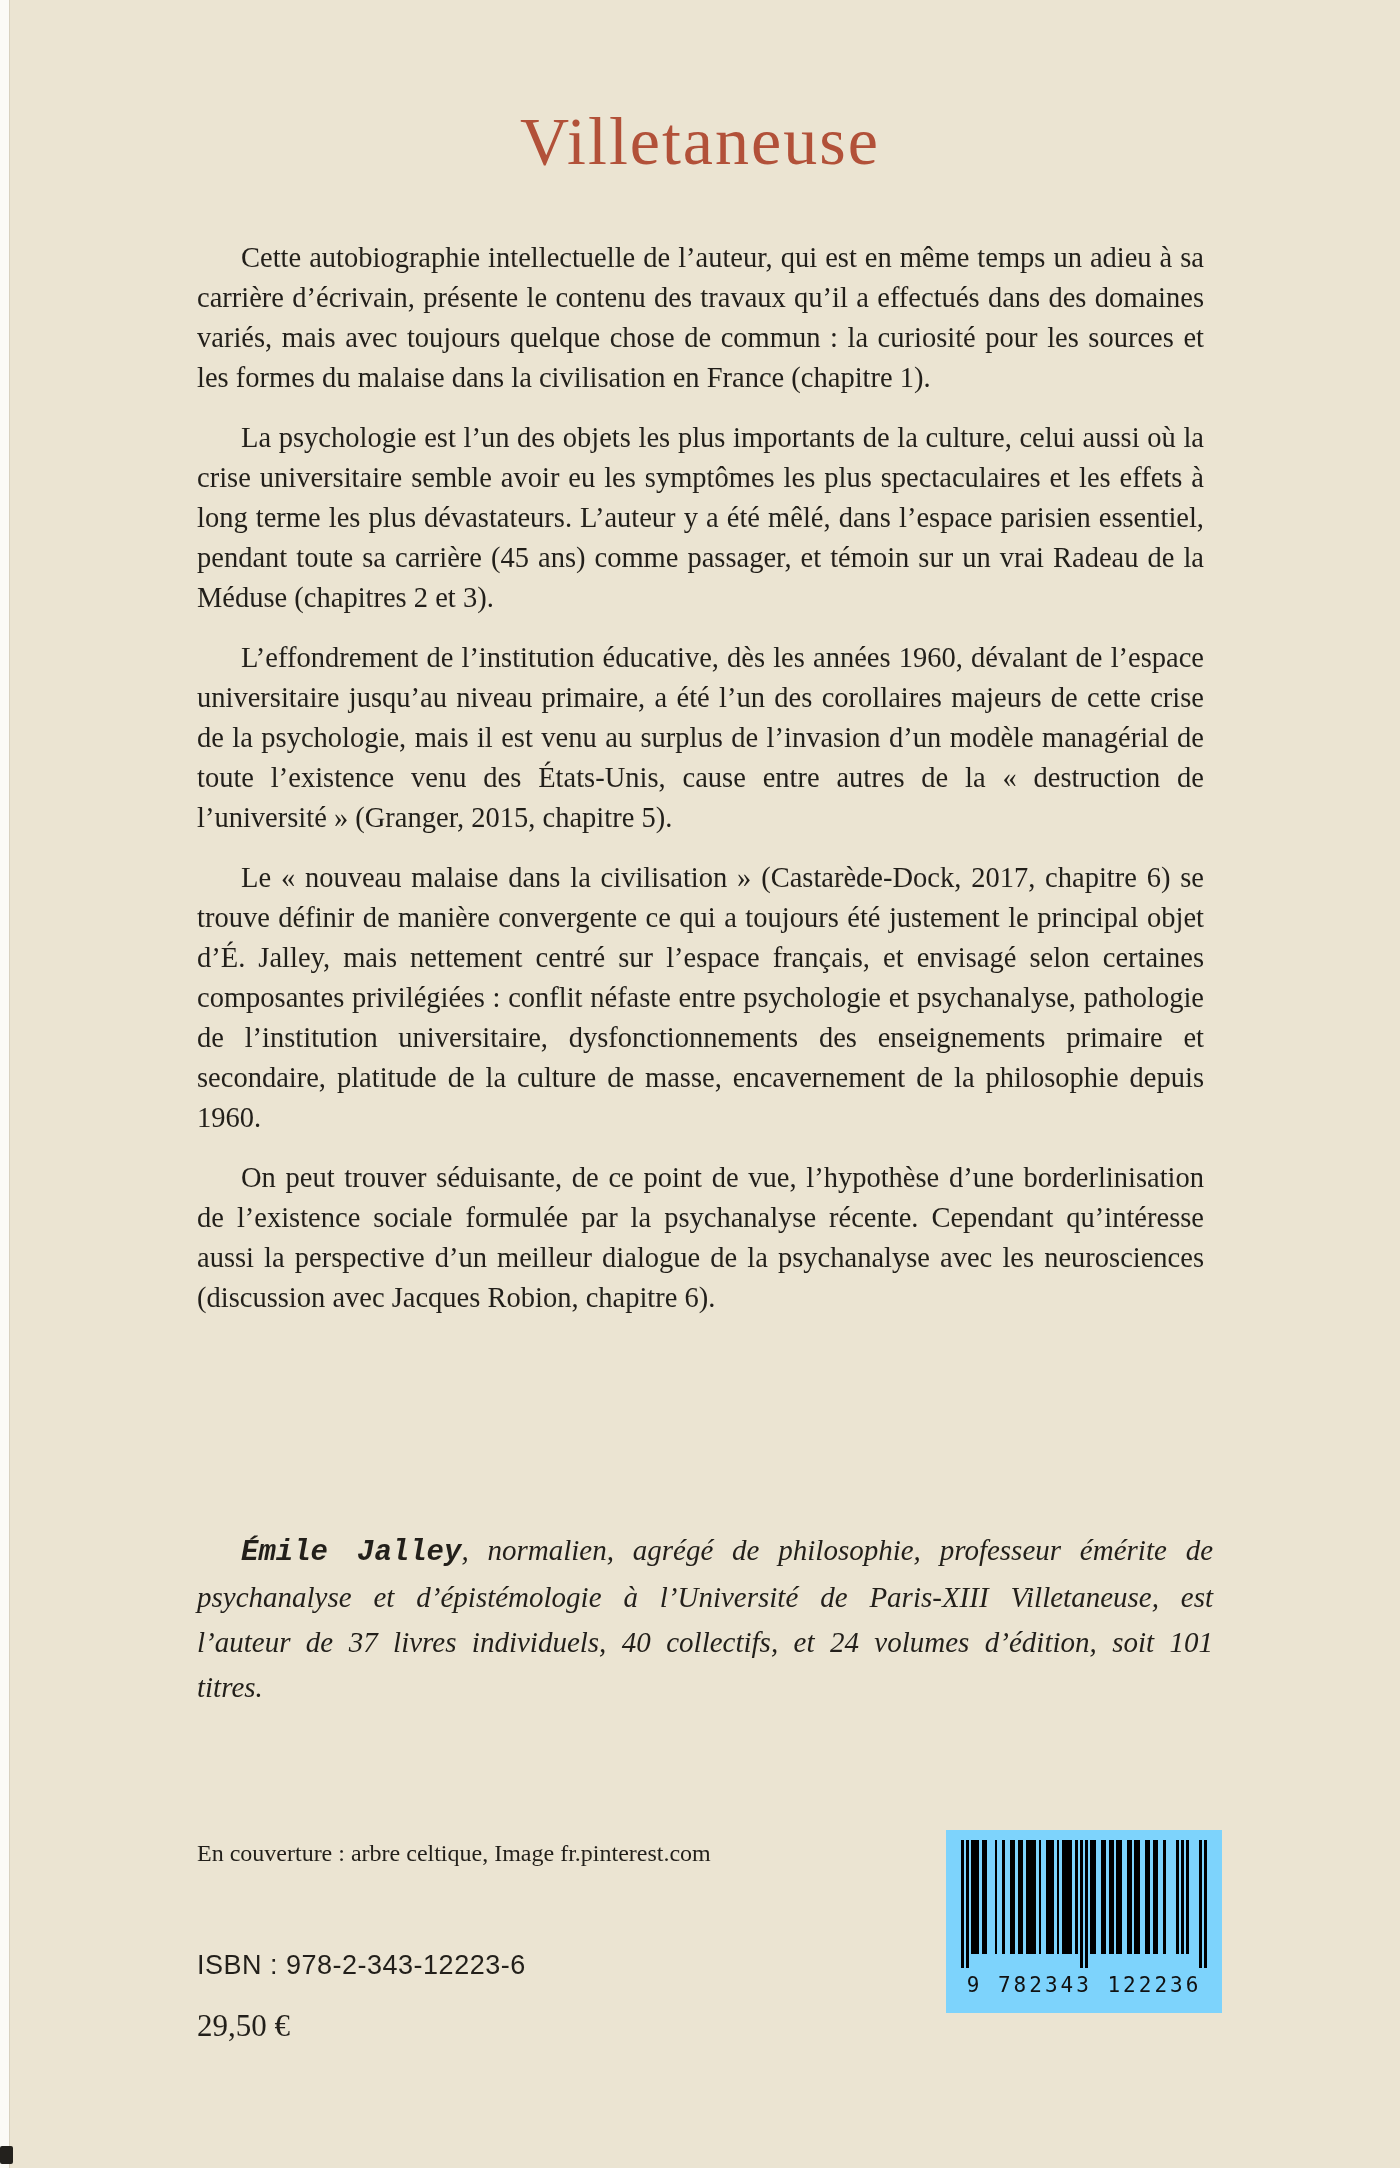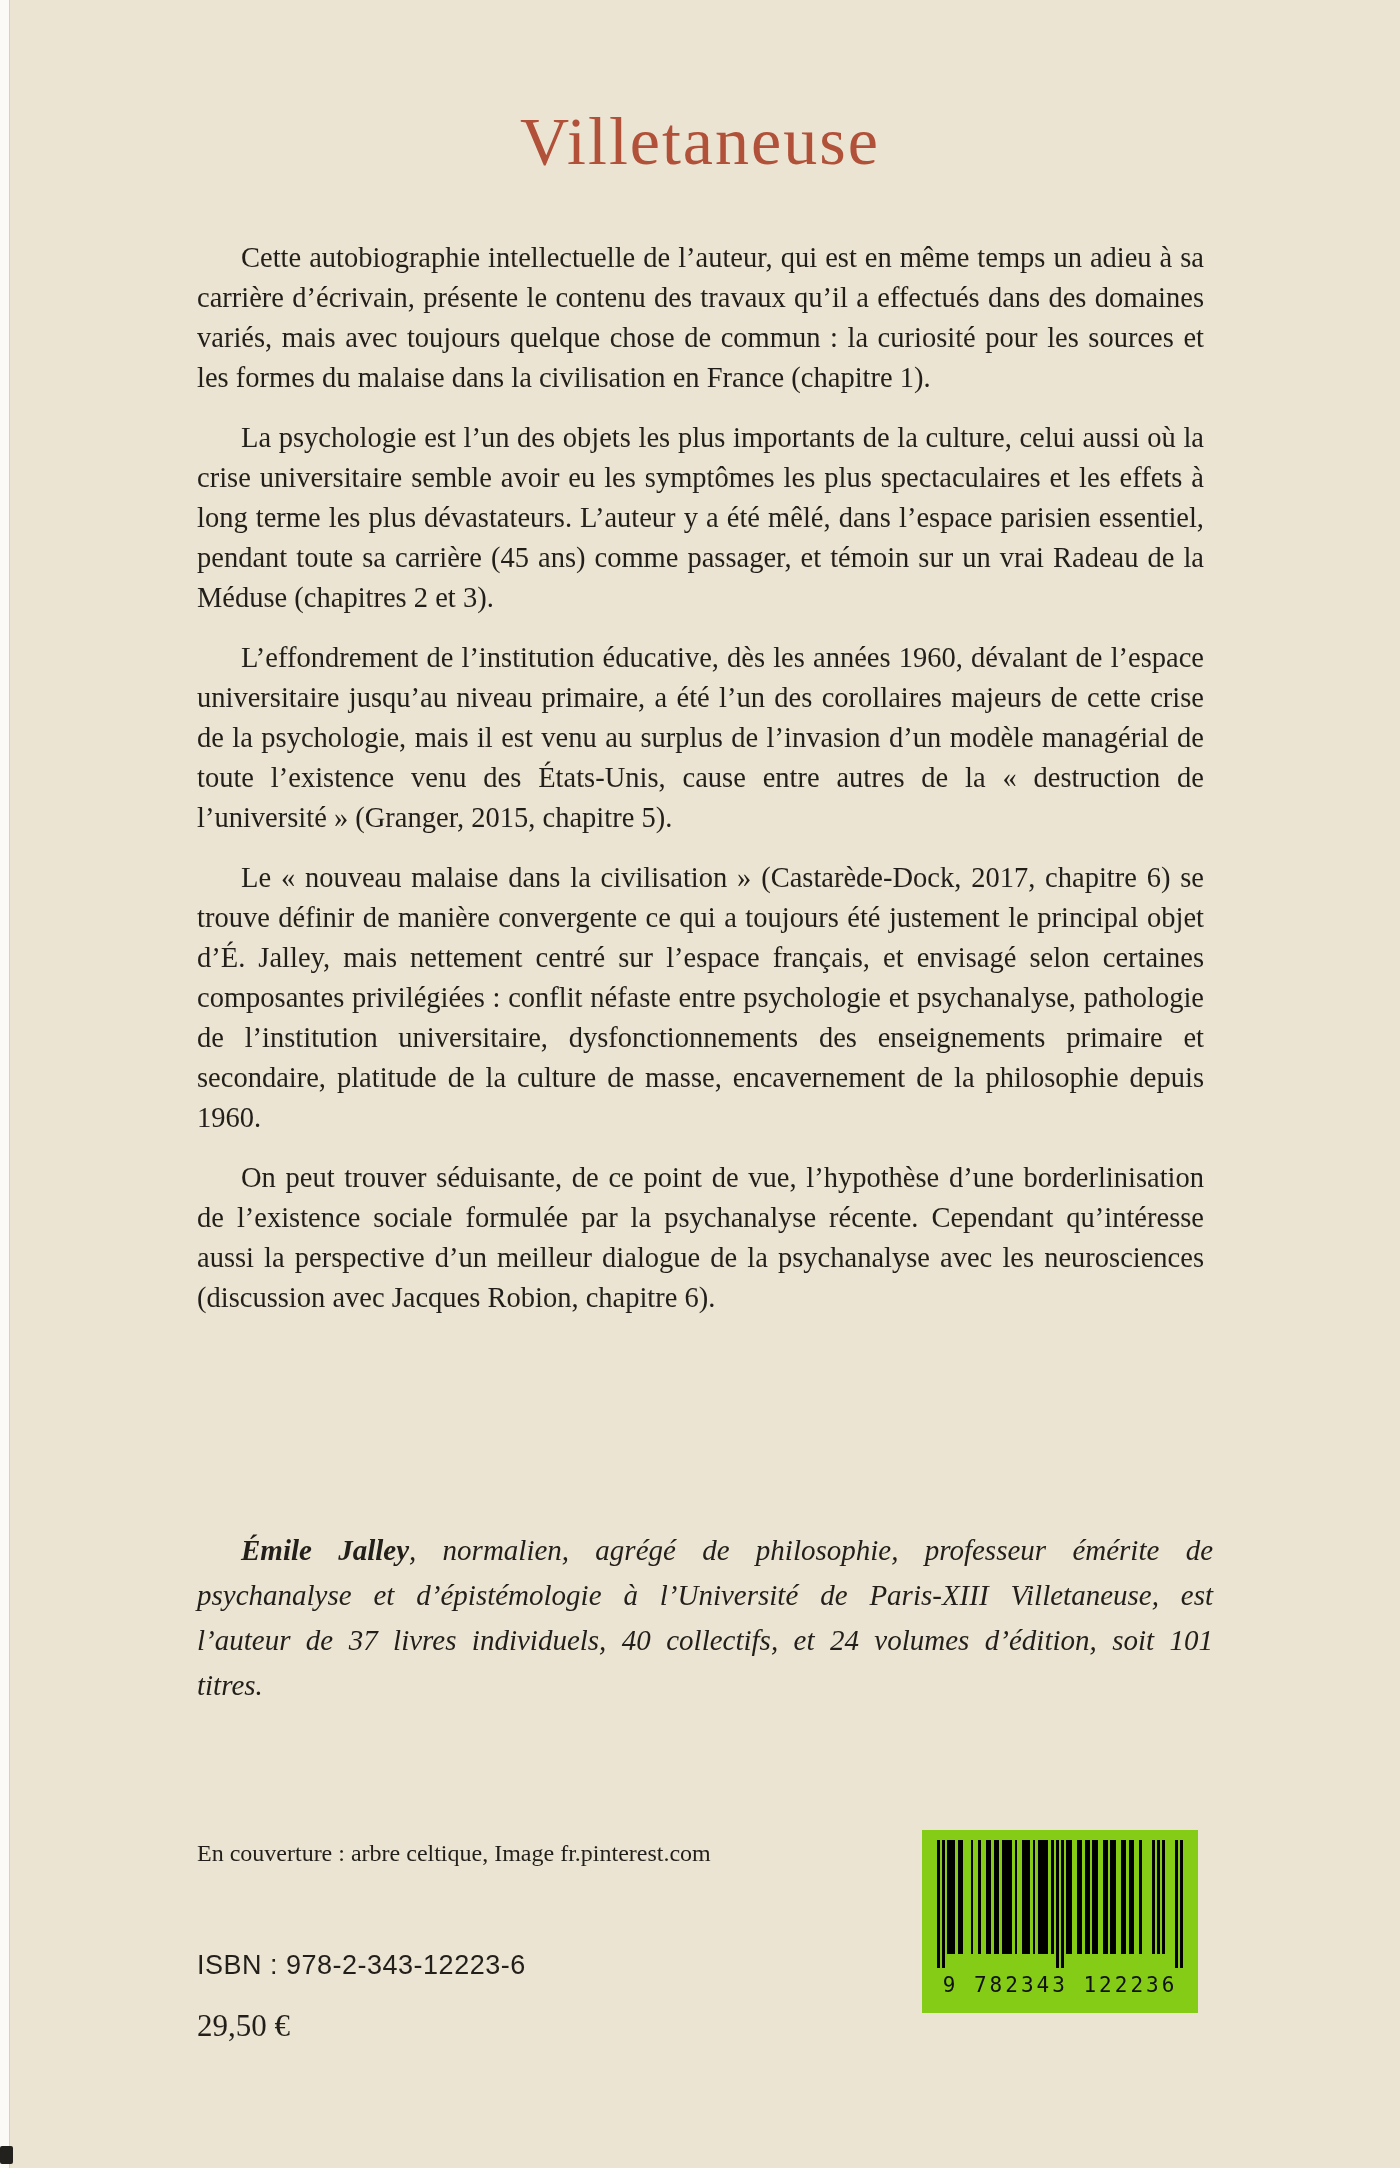--- a/index.html
+++ b/index.html
@@ -39,41 +39,41 @@
   .body-text p { text-indent:44px; margin:0 9px 20px 0; }
 
   .bio {
     position:absolute; top:1528px; left:197px; width:1016px;
     font-size:29px; line-height:45px;
     font-style:italic;
     text-align:justify;
     text-indent:44px;
     word-spacing:7px;
   }
-  .bio .bio-name { font-weight:bold; }
+  .bio .bio-name { font-weight:bold;font-family:Liberation Mono, monospace; }
 
   .credit {
     position:absolute; top:1840px; left:197px;
     font-size:24px;
   }
 
   .isbn {
     position:absolute; top:1930px; left:197px;
     font-family:"Liberation Sans","DejaVu Sans",sans-serif;
     font-size:27px; letter-spacing:0.5px;margin-top:20px;
   }
   .price {
     position:absolute; top:1978px; left:197px;
     font-size:31px;
     margin-top:30px;
   }
 
   .barcode-box {
-    position:absolute; left:922px; top:1830px; width:276px; height:183px;
-    background:#84cc16;
+    position:absolute; left:946px; top:1830px; width:276px; height:183px;
+    background:#7dd3fc;
     display:flex; flex-direction:column; align-items:center;
     padding-top:10px;
   }
   .barcode-svg { width:246px; height:132px; display:block; }
   .barcode-number {
     font-family:"DejaVu Sans Mono","Liberation Mono",monospace;
     font-size:21px; letter-spacing:3px;
     margin-top:1px;
     color:#111;
     white-space:nowrap;

